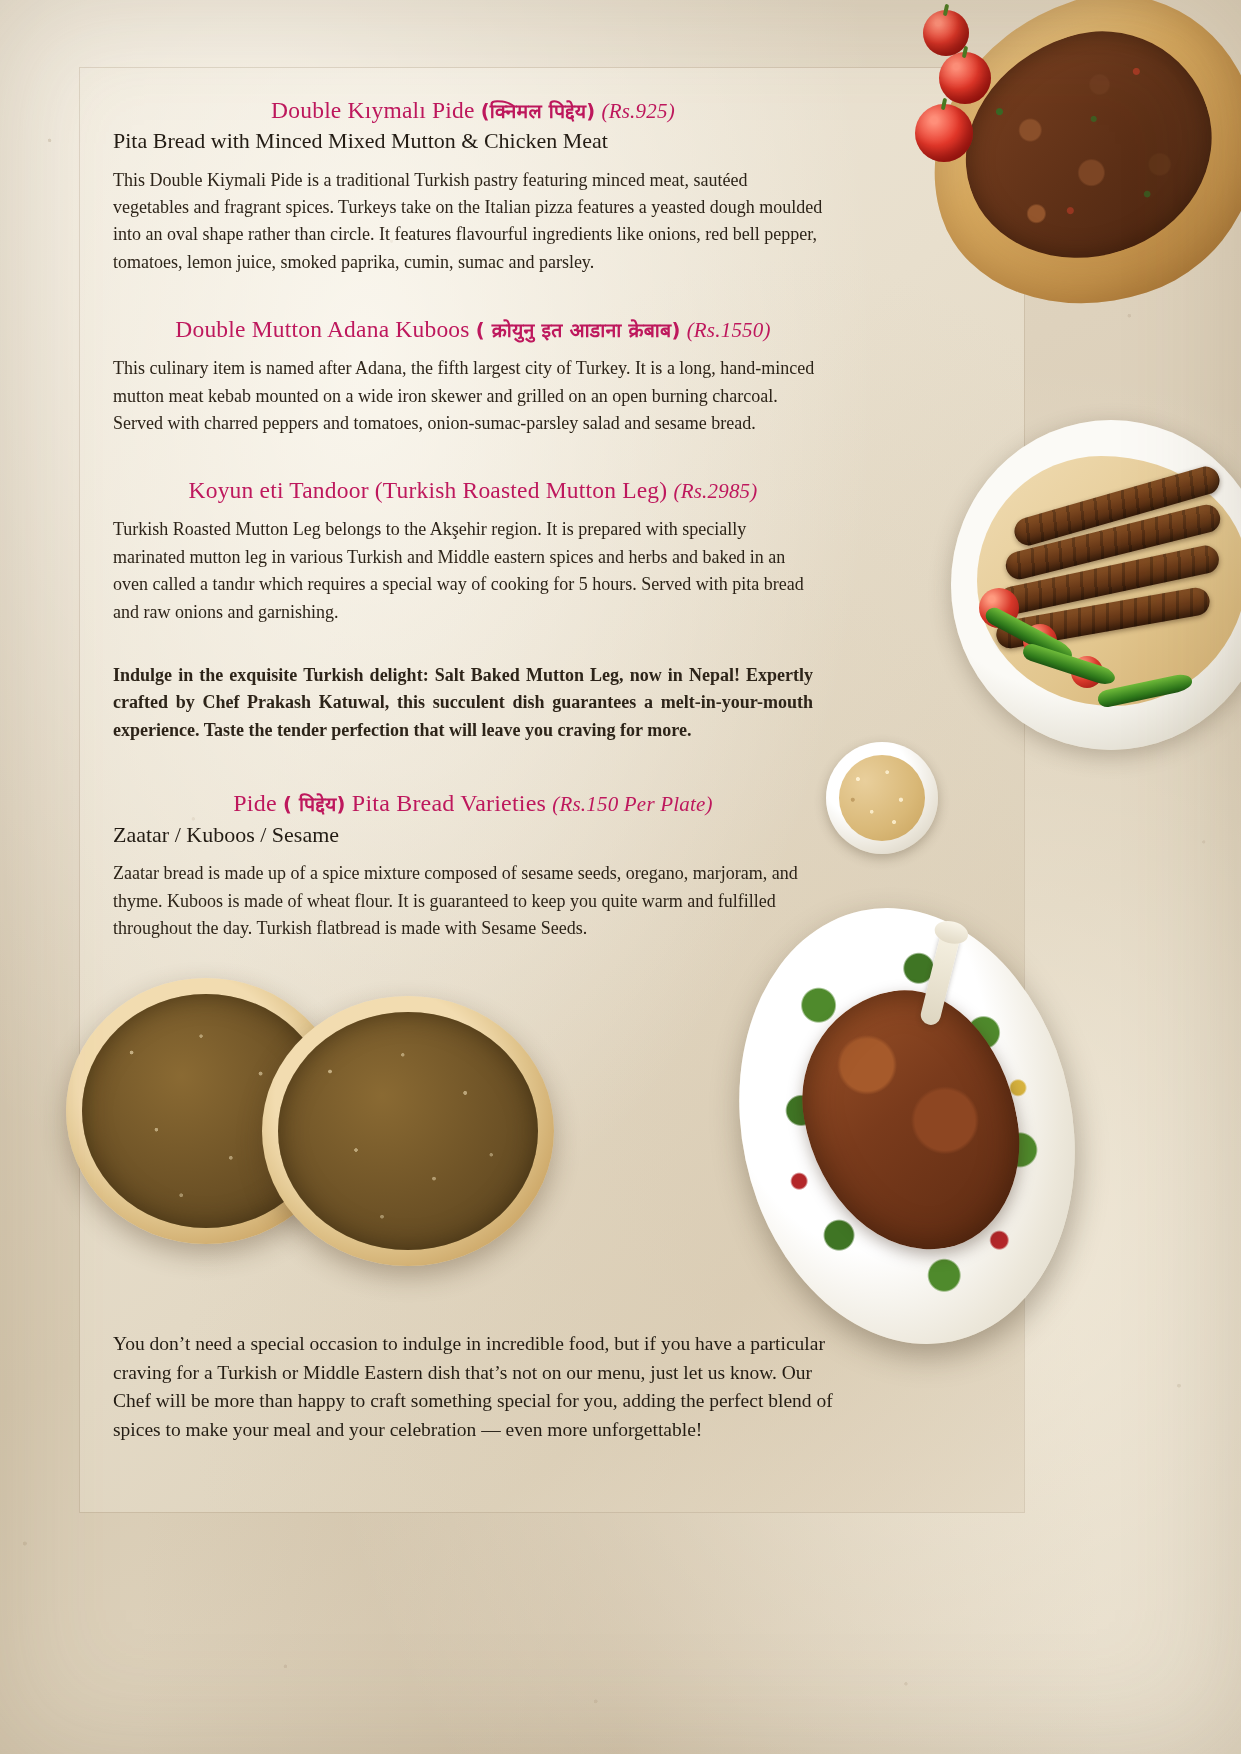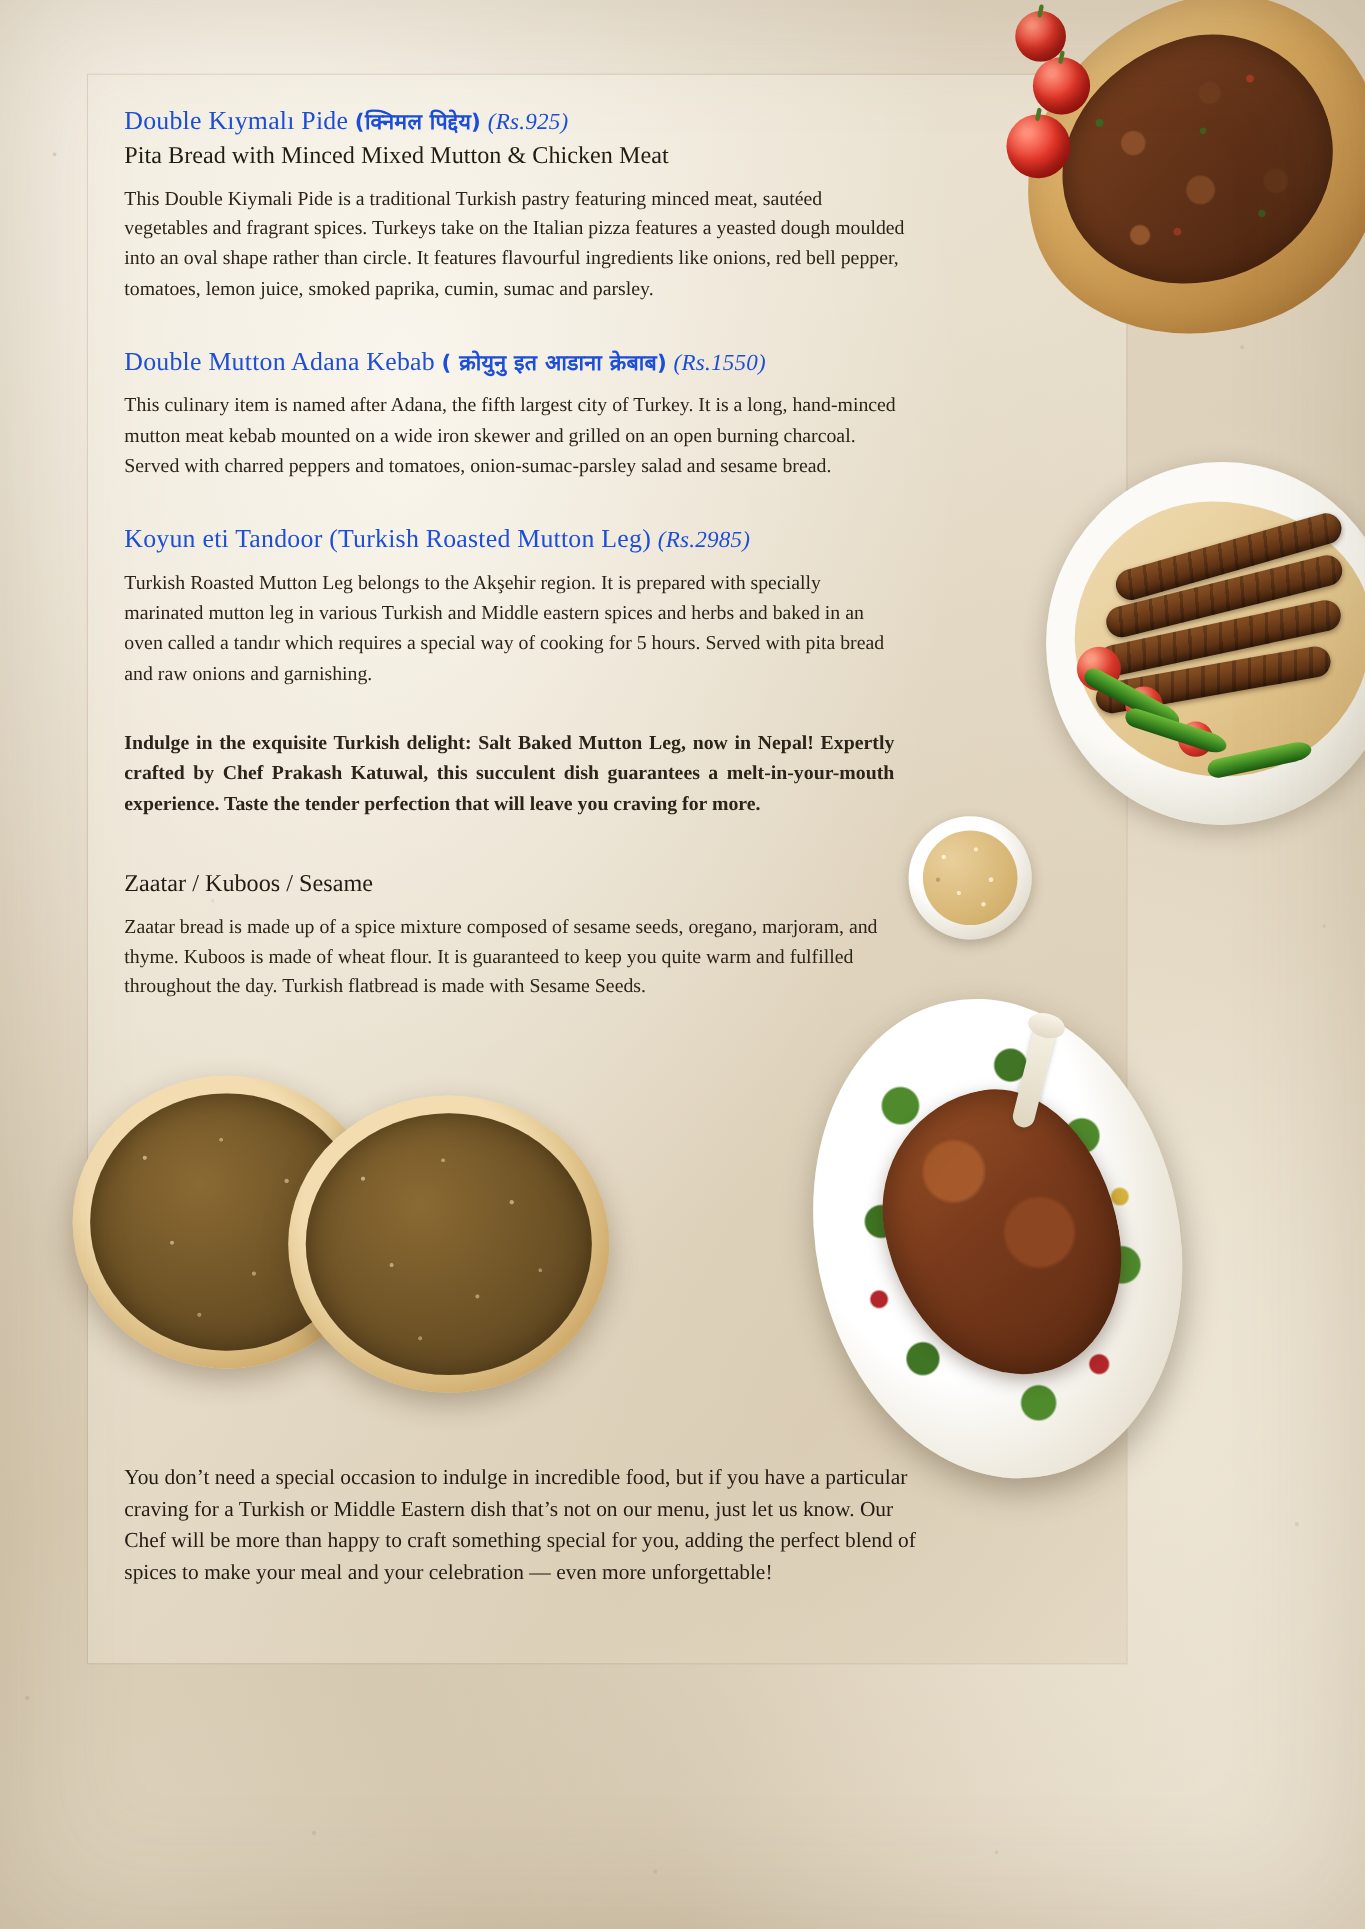--- a/index.html
+++ b/index.html
@@ -72,25 +72,26 @@
     position: absolute;
     left: 113px;
     top: 95px;
     width: 720px;
     z-index: 6;
   }
 
   .item { margin-bottom: 26px; }
 
   .item-title {
-    color: #1d4ed8;
+    color: #be185d;
     font-size: 23.5px;
     line-height: 1.28;
     letter-spacing: .2px;
     white-space: nowrap;
+    text-align: center;
   }
   .item-title .native {
     font-family: "DejaVu Sans", sans-serif;
     font-weight: 700;
     font-size: 19.5px;
   }
   .item-title .price {
     font-style: italic;
     font-size: 21px;
   }
@@ -439,40 +440,46 @@
       <span>Double Kıymalı Pide</span>
       <span class="native">(क्निमल पिद्देय)</span>
       <span class="price">(Rs.925)</span>
     </div>
     <div class="item-subtitle">Pita Bread with Minced Mixed Mutton &amp; Chicken Meat</div>
     <div class="item-desc">This Double Kiymali Pide is a traditional Turkish pastry featuring minced meat, sautéed vegetables and fragrant spices. Turkeys take on the Italian pizza features a yeasted dough moulded into an oval shape rather than circle. It features flavourful ingredients like onions, red bell pepper, tomatoes, lemon juice, smoked paprika, cumin, sumac and parsley.</div>
   </div>
 
   <div class="item" style="margin-top:38px">
     <div class="item-title">
-      <span>Double Mutton Adana Kebab</span>
+      <span>Double Mutton Adana Kuboos</span>
       <span class="native">( क्रोयुनु इत आडाना क्रेबाब)</span>
       <span class="price">(Rs.1550)</span>
     </div>
     <div class="item-desc">This culinary item is named after Adana, the fifth largest city of Turkey. It is a long, hand-minced mutton meat kebab mounted on a wide iron skewer and grilled on an open burning charcoal. Served with charred peppers and tomatoes, onion-sumac-parsley salad and sesame bread.</div>
   </div>
 
   <div class="item" style="margin-top:38px">
     <div class="item-title">
       <span>Koyun eti Tandoor (Turkish Roasted Mutton Leg)</span>
       <span class="price">(Rs.2985)</span>
     </div>
     <div class="item-desc" style="width:700px">Turkish Roasted Mutton Leg belongs to the Akşehir region. It is prepared with specially marinated mutton leg in various Turkish and Middle eastern spices and herbs and baked in an oven called a tandır which requires a special way of cooking for 5 hours. Served with pita bread and raw onions and garnishing.</div>
   </div>
 
   <div class="item" style="margin-top:36px">
     <div class="item-desc justify">Indulge in the exquisite Turkish delight: Salt Baked Mutton Leg, now in Nepal! Expertly crafted by Chef Prakash Katuwal, this succulent dish guarantees a melt-in-your-mouth experience. Taste the tender perfection that will leave you craving for more.</div>
   </div>
 
   <div class="item item-pide" style="margin-top:44px">
+    <div class="item-title">
+      <span>Pide</span>
+      <span class="native">( पिद्देय)</span>
+      <span>Pita Bread Varieties</span>
+      <span class="price">(Rs.150 Per Plate)</span>
+    </div>
     <div class="item-subtitle">Zaatar / Kuboos / Sesame</div>
     <div class="item-desc" style="width:690px">Zaatar bread is made up of a spice mixture composed of sesame seeds, oregano, marjoram, and thyme. Kuboos is made of wheat flour. It is guaranteed to keep you quite warm and fulfilled throughout the day. Turkish flatbread is made with Sesame Seeds.</div>
   </div>
 
 </div>
 
 <div class="closing">You don’t need a special occasion to indulge in incredible food, but if you have a particular craving for a Turkish or Middle Eastern dish that’s not on our menu, just let us know. Our Chef will be more than happy to craft something special for you, adding the perfect blend of spices to make your meal and your celebration — even more unforgettable!</div>
 
 <div class="edge-shadow"></div>
 

